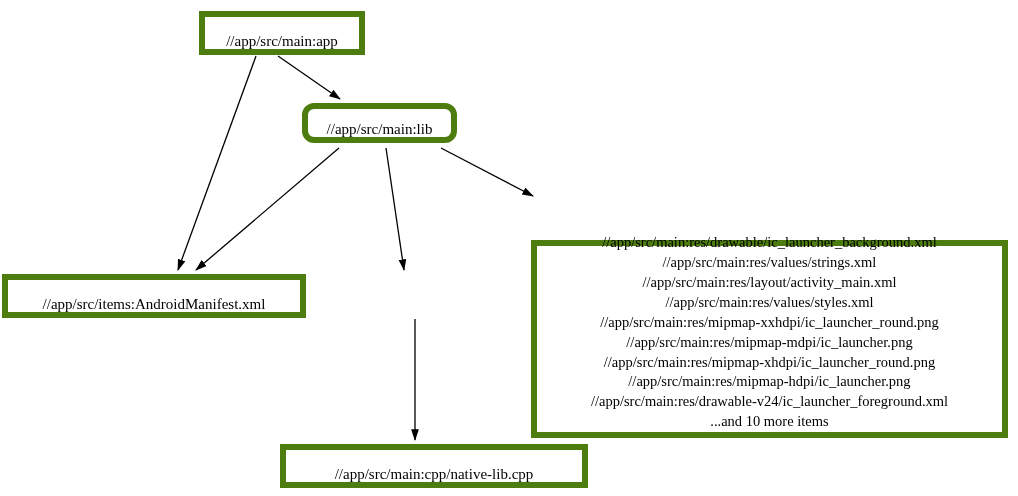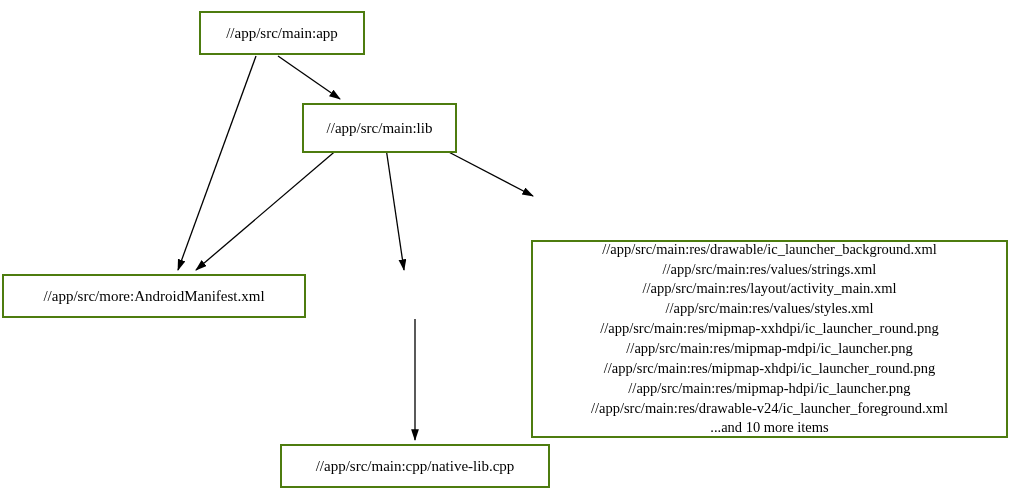--- a/index.html
+++ b/index.html
@@ -11,24 +11,24 @@
     position: relative;
     width: 1018px;
     height: 496px;
     background: #ffffff;
     font-family: "Liberation Serif", serif;
     overflow: hidden;
   }
   .node {
     position: absolute;
     box-sizing: border-box;
-    border: 2px solid #4d7c0f;
+    border: 6px solid #4d7c0f;
     background: #ffffff;
     display: flex;
-    align-items: center;
+    align-items: flex-end;
     justify-content: center;
     text-align: center;
     color: #000000;
     font-family: "Liberation Serif", serif;
     font-size: 15px;
     line-height: 1.0;
     white-space: nowrap;
   }
   .node-multiline {
     white-space: pre-line;
@@ -66,39 +66,39 @@
 
     <path d="M 441,148 L 533,196" fill="none" stroke="#000000" stroke-width="1.3" marker-end="url(#arrow)"></path>
 
     <path d="M 415,319 L 415,440" fill="none" stroke="#000000" stroke-width="1.3" marker-end="url(#arrow)"></path>
   </svg>
 
   <div class="node" style="left:199px; top:11px; width:166px; height:44px;">
     <span>//app/src/main:app</span>
   </div>
 
-  <div class="node" style="left:302px; top:103px; width:155px; height:50px;">
+  <div class="node" style="left:302px; top:103px; width:155px; height:40px;border-radius:12px;">
     <span>//app/src/main:lib</span>
   </div>
 
   <div class="node" style="left:2px; top:274px; width:304px; height:44px;">
-    <span>//app/src/more:AndroidManifest.xml</span>
+    <span>//app/src/items:AndroidManifest.xml</span>
   </div>
 
 
   <div class="node node-multiline" style="left:531px; top:196px; width:477px; height:198px;margin-top:44px;">
     <span>//app/src/main:res/drawable/ic_launcher_background.xml
 //app/src/main:res/values/strings.xml
 //app/src/main:res/layout/activity_main.xml
 //app/src/main:res/values/styles.xml
 //app/src/main:res/mipmap-xxhdpi/ic_launcher_round.png
 //app/src/main:res/mipmap-mdpi/ic_launcher.png
 //app/src/main:res/mipmap-xhdpi/ic_launcher_round.png
 //app/src/main:res/mipmap-hdpi/ic_launcher.png
 //app/src/main:res/drawable-v24/ic_launcher_foreground.xml
 ...and 10 more items</span>
   </div>
 
-  <div class="node" style="left:280px; top:444px; width:270px; height:44px;">
+  <div class="node" style="left:280px; top:444px; width:308px; height:44px;">
     <span>//app/src/main:cpp/native-lib.cpp</span>
   </div>
 
 </div>
 
 </body></html>

